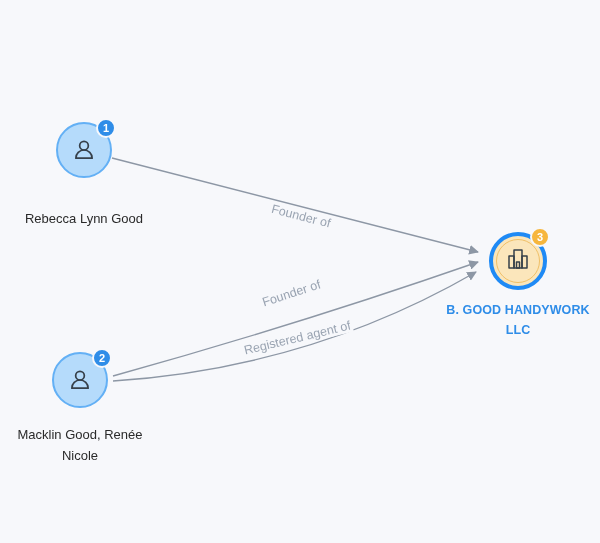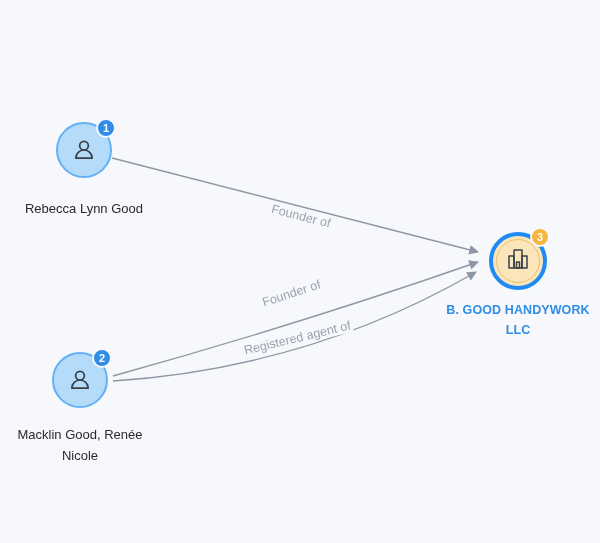--- a/index.html
+++ b/index.html
@@ -144,21 +144,21 @@
     <div class="person-circle">
       <span class="person-icon">
         <svg width="26" height="26" viewBox="0 0 24 24" fill="none" stroke="#36404a" stroke-width="1.6" stroke-linecap="round" stroke-linejoin="round">
           <circle cx="12" cy="8" r="4"></circle>
           <path d="M 4.5 19.5 A 7.5 7.5 0 0 1 19.5 19.5 Z"></path>
         </svg>
       </span>
     </div>
     <div class="badge badge-person" style="left:40px; top:-4px;">1</div>
   </div>
-  <div class="node-label label-person" style="left:0px; top:198px; width:168px;">
+  <div class="node-label label-person" style="left:0px; top:208px; width:168px;">
     <div>Rebecca Lynn Good</div>
   </div>
 
   <div class="node" style="left:52px; top:352px; width:56px; height:56px;">
     <div class="person-circle">
       <span class="person-icon">
         <svg width="26" height="26" viewBox="0 0 24 24" fill="none" stroke="#36404a" stroke-width="1.6" stroke-linecap="round" stroke-linejoin="round">
           <circle cx="12" cy="8" r="4"></circle>
           <path d="M 4.5 19.5 A 7.5 7.5 0 0 1 19.5 19.5 Z"></path>
         </svg>

